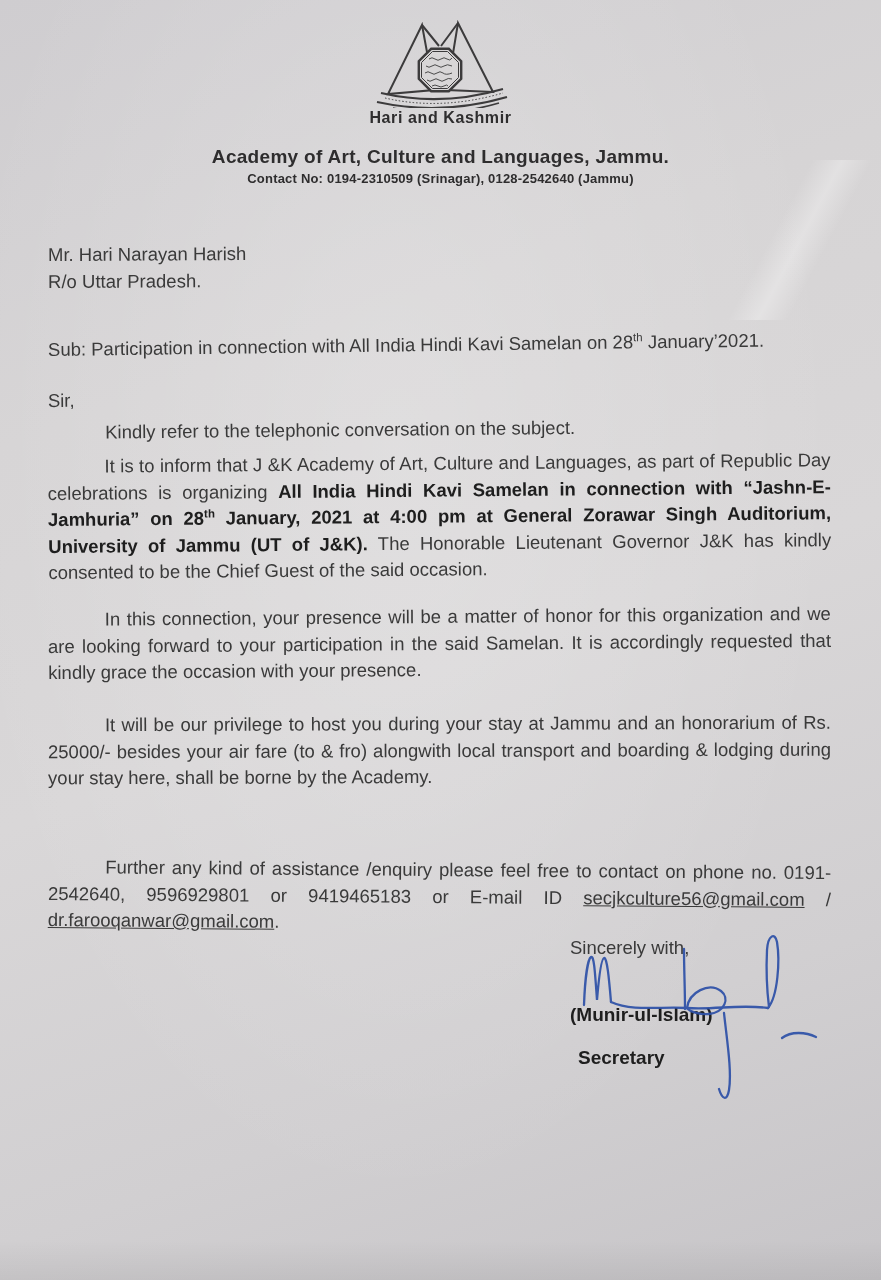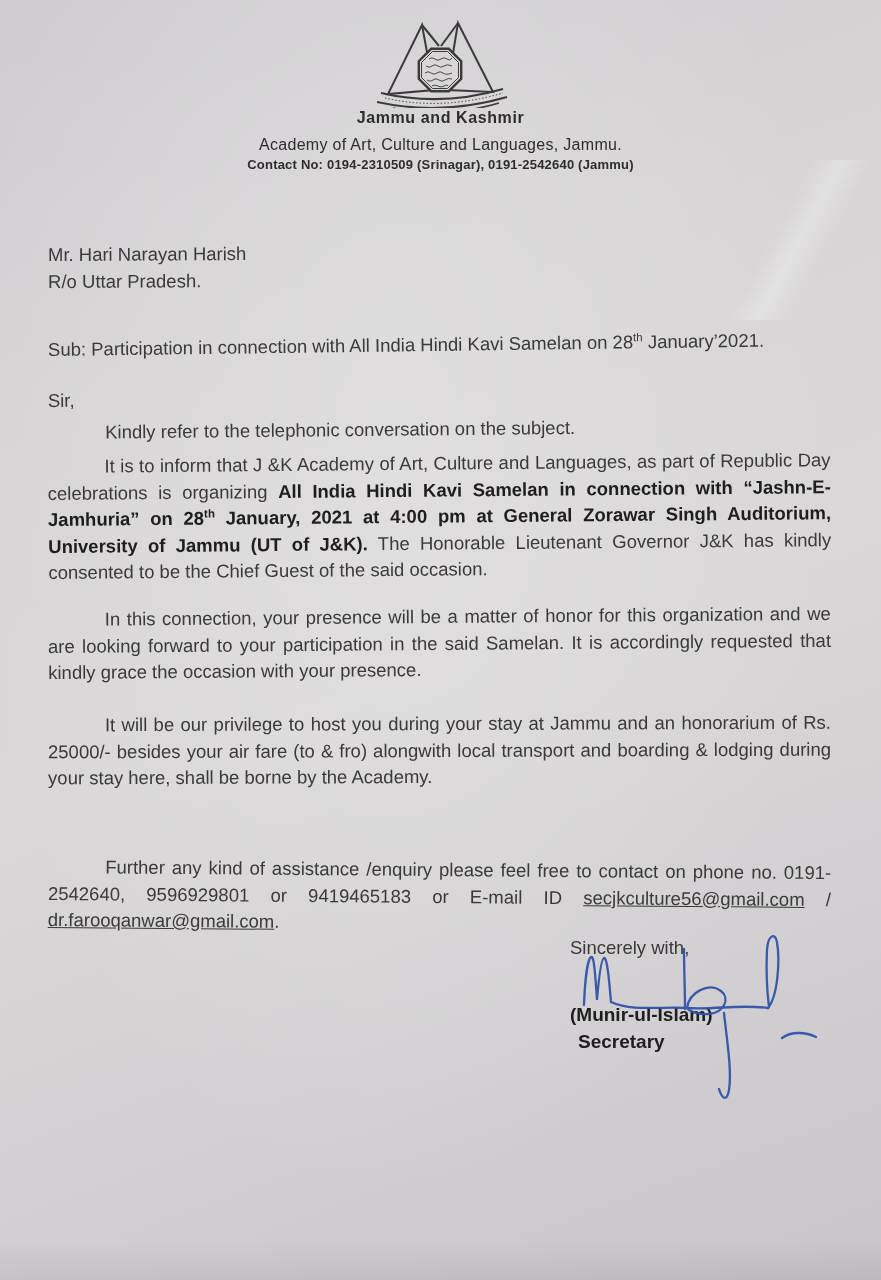--- a/index.html
+++ b/index.html
@@ -20,21 +20,21 @@
   }
   .crease{
     position:absolute;left:590px;top:160px;width:420px;height:160px;
     background:linear-gradient(118deg, rgba(255,255,255,0) 44%, rgba(255,255,255,0.55) 50%, rgba(255,255,255,0) 56%);
     opacity:.55;pointer-events:none;
   }
   
   .letterhead{position:absolute;top:20px;left:0;width:100%;text-align:center;color:#2e2d2e;}
   .logo{display:block;margin:0 auto;}
   .org-region{font-size:16px;font-weight:700;letter-spacing:.6px;margin-top:1px;}
-  .org-name{font-size:16px;font-weight:400;letter-spacing:.3px;margin-top:9px;}
+  .org-name{font-size:19px;font-weight:700;letter-spacing:.3px;margin-top:19px;}
   .contact-line{font-size:13px;font-weight:700;letter-spacing:.2px;margin-top:3px;}
   .web-line{font-size:12.5px;font-weight:700;letter-spacing:.2px;margin-top:3px;}
   .u{text-decoration:underline;}
   .web-gap{display:inline-block;width:10px;}
   
   .sec{position:absolute;left:48px;right:50px;font-size:18.5px;line-height:26.5px;}
   .indent{text-indent:57px;}
   .just{text-align:justify;}
   b,.bold{color:#1e1e1e;}
   sup{font-size:.62em;line-height:0;vertical-align:super;}
@@ -43,21 +43,21 @@
   .sec-salutation{top:388px;transform:rotate(-0.55deg);transform-origin:left center;}
   .sec-salutation .p1{margin-top:5px;}
   .sec-para2{top:454px;transform:rotate(-0.5deg);transform-origin:left center;}
   .sec-para3{top:607px;transform:rotate(-0.45deg);transform-origin:left center;}
   .sec-para4{top:711px;transform:rotate(-0.2deg);}
   .sec-para5{top:811px;}
   .sec-para6{top:854px;transform:rotate(0.45deg);transform-origin:left center;}
   
   .sec-closing{position:absolute;left:570px;top:936px;font-size:18.5px;line-height:24px;}
   .signatory-name{font-weight:700;color:#1e1e1e;font-size:19px;margin-top:43px;}
-  .signatory-title{font-weight:700;color:#1e1e1e;font-size:19px;margin-top:3px;margin-left:8px;}
+  .signatory-title{font-weight:700;color:#1e1e1e;font-size:19px;margin-top:19px;margin-left:8px;}
   .signature-svg{position:absolute;left:575px;top:926px;z-index:5;}
 </style>
 </head>
 <body>
 
 <div class="page">
   <div class="crease"></div>
 
   <header class="letterhead">
     <svg class="logo" width="140" height="88" viewBox="0 0 140 88" fill="none">
@@ -75,23 +75,23 @@
         <path d="M56,60 q3,2.5 6,0 t6,0 t6,0 t7,-1"></path>
         <path d="M61,66 q3,-2 6,0 t6,0 t4,0"></path>
       </g>
       <g stroke="#3c3b3c" fill="none">
         <path d="M10,73 Q70,87 132,69" stroke-width="2"></path>
         <path d="M14,78 Q70,91 132,73" stroke-width="1" stroke-dasharray="1.5,2"></path>
         <path d="M6,82 Q70,96 136,77" stroke-width="2"></path>
         <path d="M22,88 Q74,99 128,83" stroke-width="1.6"></path>
       </g>
     </svg>
-    <div class="org-region">Jammu and Kashmir</div>
+    <div class="org-region">Hari and Kashmir</div>
     <div class="org-name">Academy of Art, Culture and Languages, Jammu.</div>
-    <div class="contact-line">Contact No: 0194-2310509 (Srinagar), 0191-2542640 (Jammu)</div>
+    <div class="contact-line">Contact No: 0194-2310509 (Srinagar), 0128-2542640 (Jammu)</div>
   </header>
 
   <section class="sec sec-recipient">
     <div>Mr. Hari Narayan Harish</div>
     <div>R/o Uttar Pradesh.</div>
   </section>
 
   <section class="sec sec-subject">
     <span>Sub: Participation in connection with All India Hindi Kavi Samelan on 28</span><sup>th</sup><span> January’2021.</span>
   </section>

